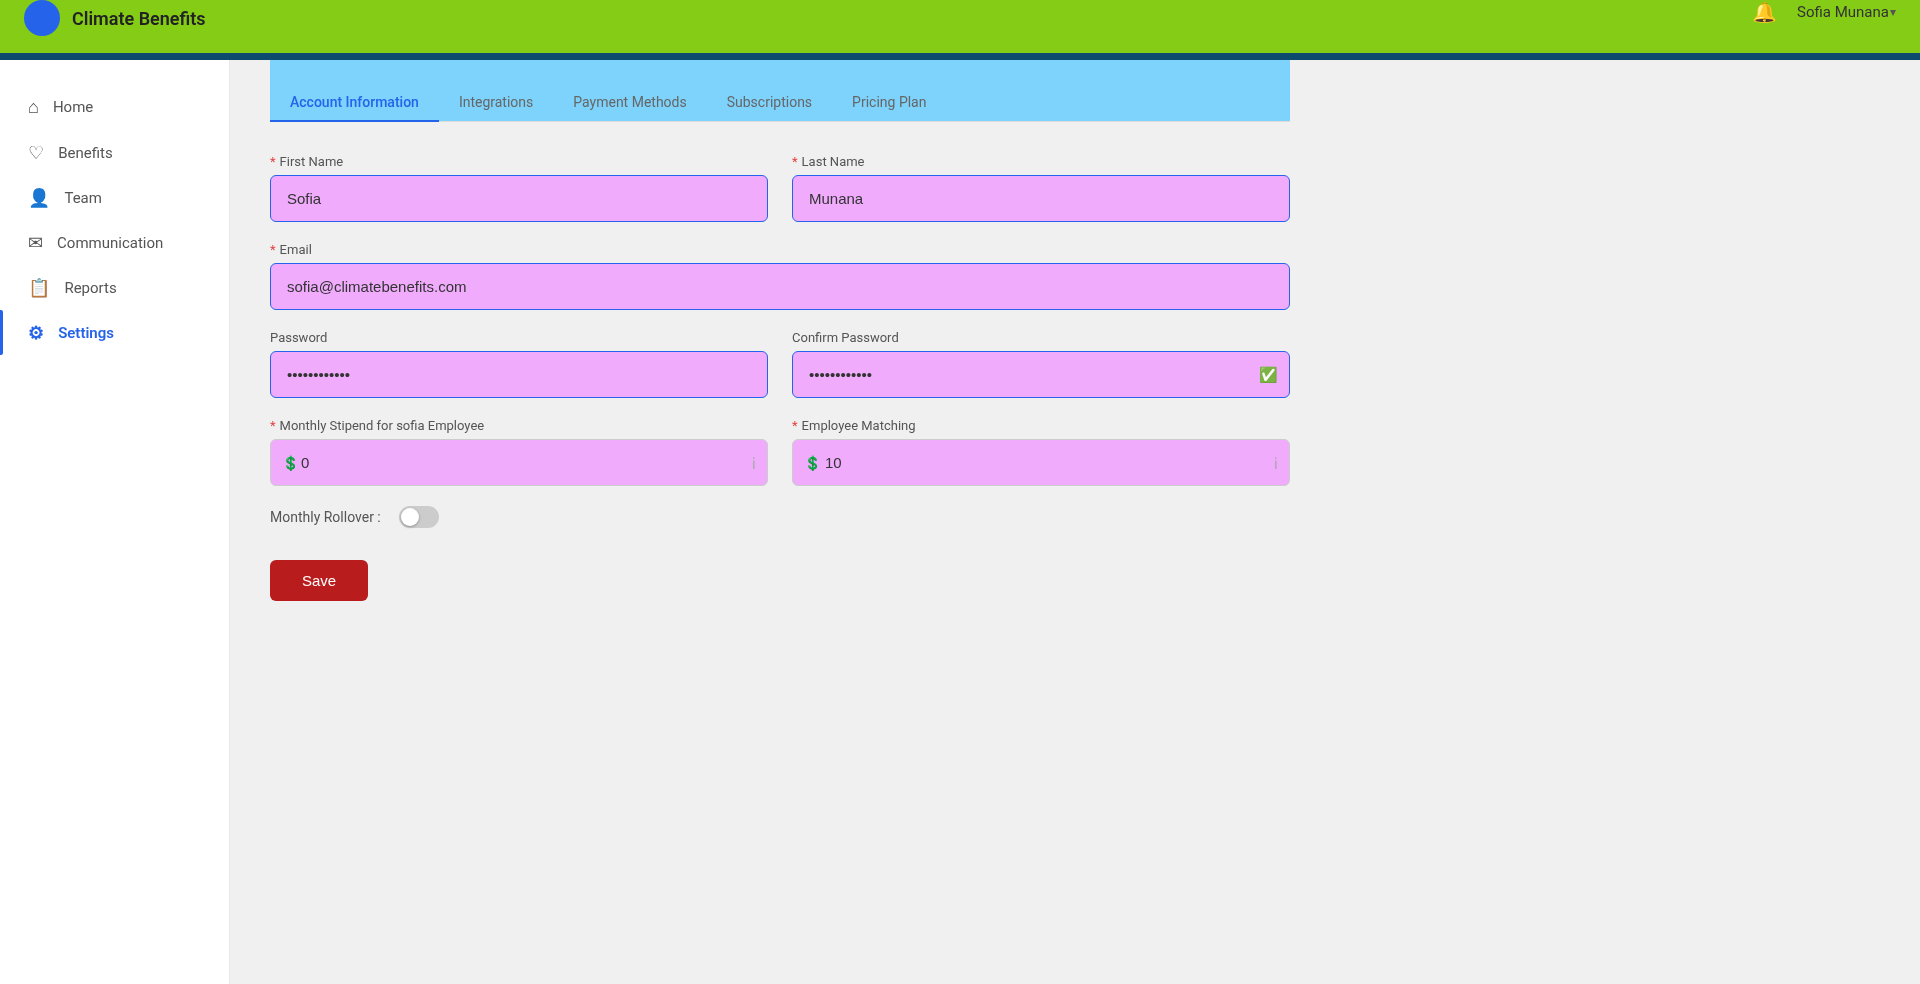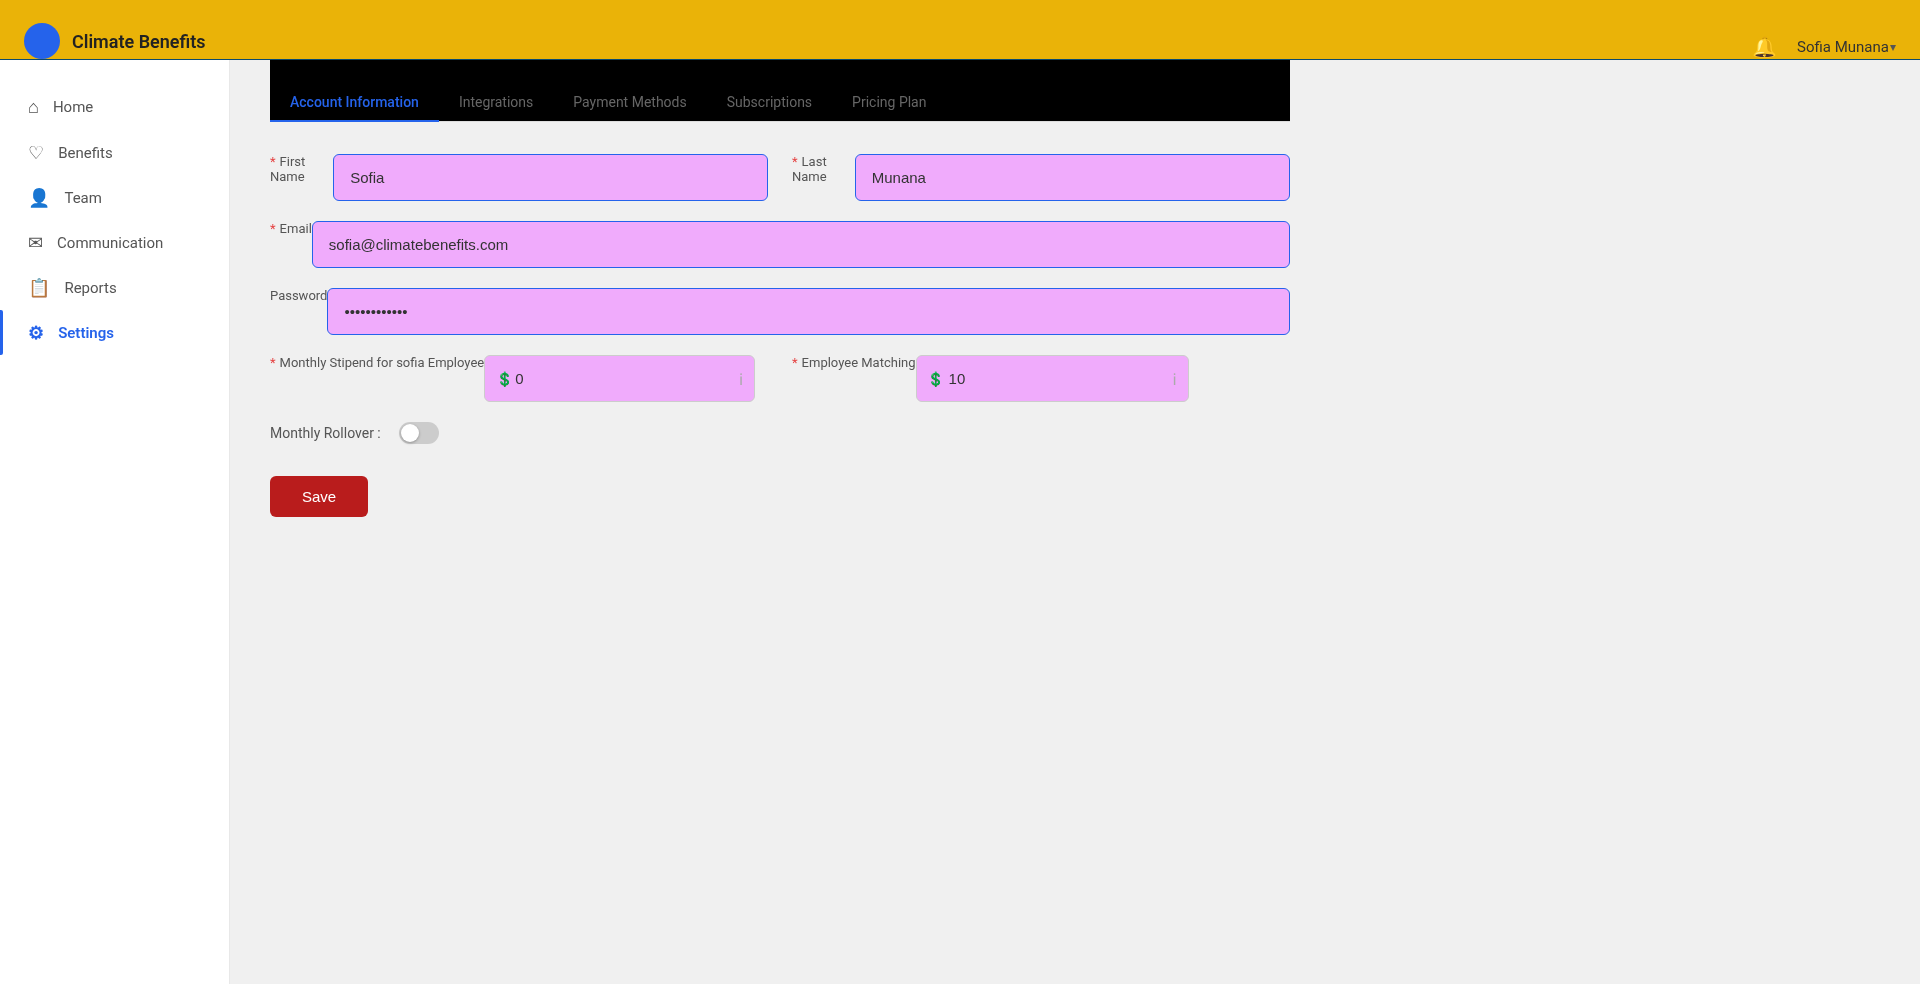--- a/index.html
+++ b/index.html
@@ -1,22 +1,22 @@
 <!DOCTYPE html>
 <html><head>
   <meta charset="utf-8">
   <style>
     * { box-sizing: border-box; margin: 0; padding: 0; }
     body { font-family: -apple-system, BlinkMacSystemFont, 'Segoe UI', Roboto, sans-serif; background: #f0f0f0; color: #333; display: flex; flex-direction: column; height: 100vh; overflow: hidden; }
 
     
     .topnav {
-      display: flex; align-items: flex-end; justify-content: space-between;
-      background: #eab308; height: 60px; padding: 0 24px;
-      border-bottom: 1px solid #0c4a6e; z-index: 10;
+      display: flex; align-items: flex-start; justify-content: space-between;
+      background: #84cc16; height: 60px; padding: 0 24px;
+      border-bottom: 7px solid #0c4a6e; z-index: 10;
     }
     .topnav-left { display: flex; align-items: center; gap: 12px; }
     .logo-circle {
       width: 36px; height: 36px; border-radius: 50%;
       background: #2563eb; flex-shrink: 0;
     }
     .app-name { font-size: 18px; font-weight: 600; color: #222; }
     .topnav-right { display: flex; align-items: center; gap: 20px; }
     .bell-icon { font-size: 20px; color: #555; cursor: pointer; }
     .user-menu { display: flex; align-items: center; gap: 1px; font-size: 15px; color: #333; cursor: pointer; }
@@ -46,34 +46,34 @@
     .main { flex: 1; background: #f0f0f0; overflow-y: auto; padding: 0; }
 
     .content-area {
       background: #f0f0f0; padding: 0 40px 40px 40px;
       max-width: 1100px;
     }
 
     
     .tabs {
       display: flex; gap: 0; border-bottom: 1px solid #ddd;
-      background: #000000; padding: 0; margin-bottom: 32px;
+      background: #7dd3fc; padding: 0; margin-bottom: 32px;
       padding-top: 24px;
     }
     .tab {
       padding: 10px 20px; font-size: 14px; color: #666;
       cursor: pointer; border-bottom: 2px solid transparent;
       margin-bottom: -1px; white-space: nowrap;
     }
     .tab.active { color: #2563eb; border-bottom: 2px solid #2563eb; font-weight: 500; }
 
     
     .form-section { background: transparent; }
     .form-row { display: flex; gap: 24px; margin-bottom: 20px; }
-    .form-group { display: flex; flex-direction: row; flex: 1; }
+    .form-group { display: flex; flex-direction: column; flex: 1; }
     .form-group.full { flex: 1 1 100%; }
 
     .field-label {
       font-size: 13px; color: #555; margin-bottom: 6px;
     }
     .field-label .required { color: #e53e3e; margin-right: 4px; }
 
     .field-input {
       border: 1.5px solid #2563eb; border-radius: 6px;
       padding: 14px 16px; font-size: 15px; color: #333;
@@ -210,20 +210,29 @@
         </div>
 
         
         <div class="form-row">
           <div class="form-group">
             <label class="field-label">
               <span>Password</span>
             </label>
             <input type="password" class="field-input" value="············" style="">
           </div>
+          <div class="form-group">
+            <label class="field-label">
+              <span>Confirm Password</span>
+            </label>
+            <div class="input-wrapper">
+              <input type="password" class="field-input" value="············" style="">
+              <span class="input-suffix green">✅</span>
+            </div>
+          </div>
         </div>
 
         
         <div class="form-row">
           <div class="form-group">
             <label class="field-label">
               <span class="required">*</span><span>Monthly Stipend for sofia Employee</span>
             </label>
             <div class="input-wrapper stipend-input-wrapper">
               <span class="input-prefix">💲</span>

